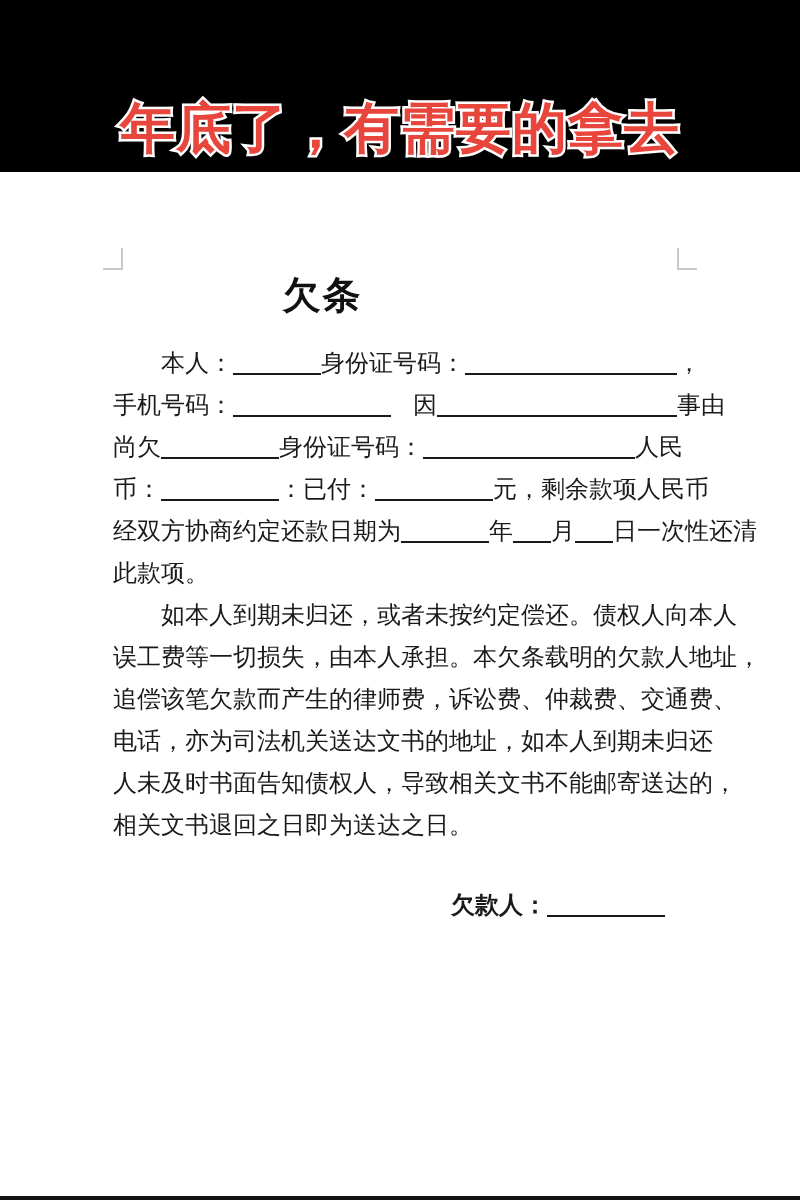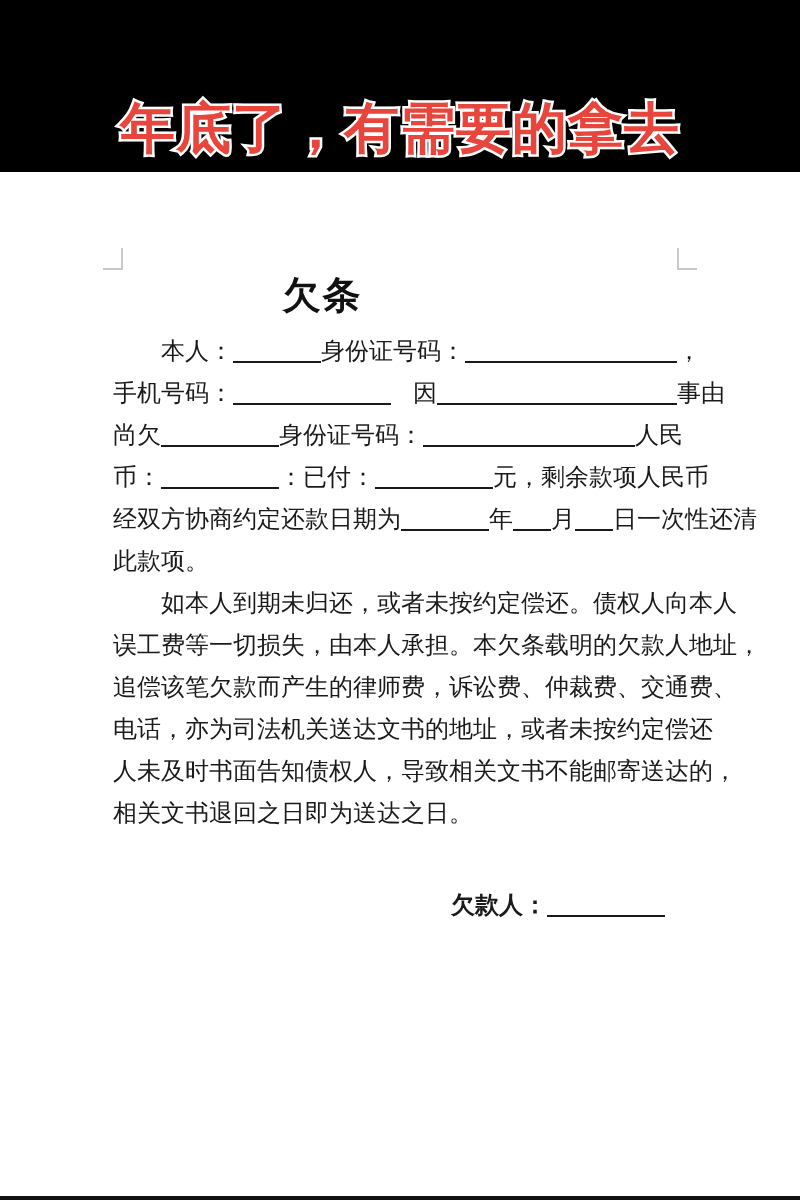--- a/index.html
+++ b/index.html
@@ -110,21 +110,21 @@
     font-size: 38px;
     line-height: 48px;
     letter-spacing: 2px;
     color: #111111;
   }
 
   
   .doc-body {
     position: absolute;
     left: 113px;
-    top: 330px;
+    top: 342px;
     width: 578px;
     font-family: "Liberation Serif", "DejaVu Serif", serif;
     font-size: 24px;
     line-height: 42px;
     color: #1a1a1a;
     letter-spacing: 0px;
   }
   .ln {
     white-space: nowrap;
     height: 42px;
@@ -206,21 +206,21 @@
   <span class="ln"><span>币：</span><span class="blank b-lg"></span><span>：已付：</span><span class="blank b-lg"></span><span>元，剩余款项人民币</span></span>
 
 
   <span class="ln"><span>经双方协商约定还款日期为</span><span class="blank b-md"></span><span>年</span><span class="blank b-sm"></span><span>月</span><span class="blank b-sm"></span><span>日一次性还清</span></span>
 
   <span class="ln">此款项。</span>
 
   <span class="ln indent">如本人到期未归还，或者未按约定偿还。债权人向本人</span>
   <span class="ln">误工费等一切损失，由本人承担。本欠条载明的欠款人地址，</span>
   <span class="ln">追偿该笔欠款而产生的律师费，诉讼费、仲裁费、交通费、</span>
-  <span class="ln">电话，亦为司法机关送达文书的地址，或者未按约定偿还</span>
+  <span class="ln">电话，亦为司法机关送达文书的地址，如本人到期未归还</span>
   <span class="ln">人未及时书面告知债权人，导致相关文书不能邮寄送达的，</span>
   <span class="ln">相关文书退回之日即为送达之日。</span>
 </div>
 
 <div class="sig">
   <div class="sig-row sig-debtor"><span>欠款人：</span><span class="blank b-lg"></span></div>
 </div>
 
 <div class="bottom-bar"></div>
 

